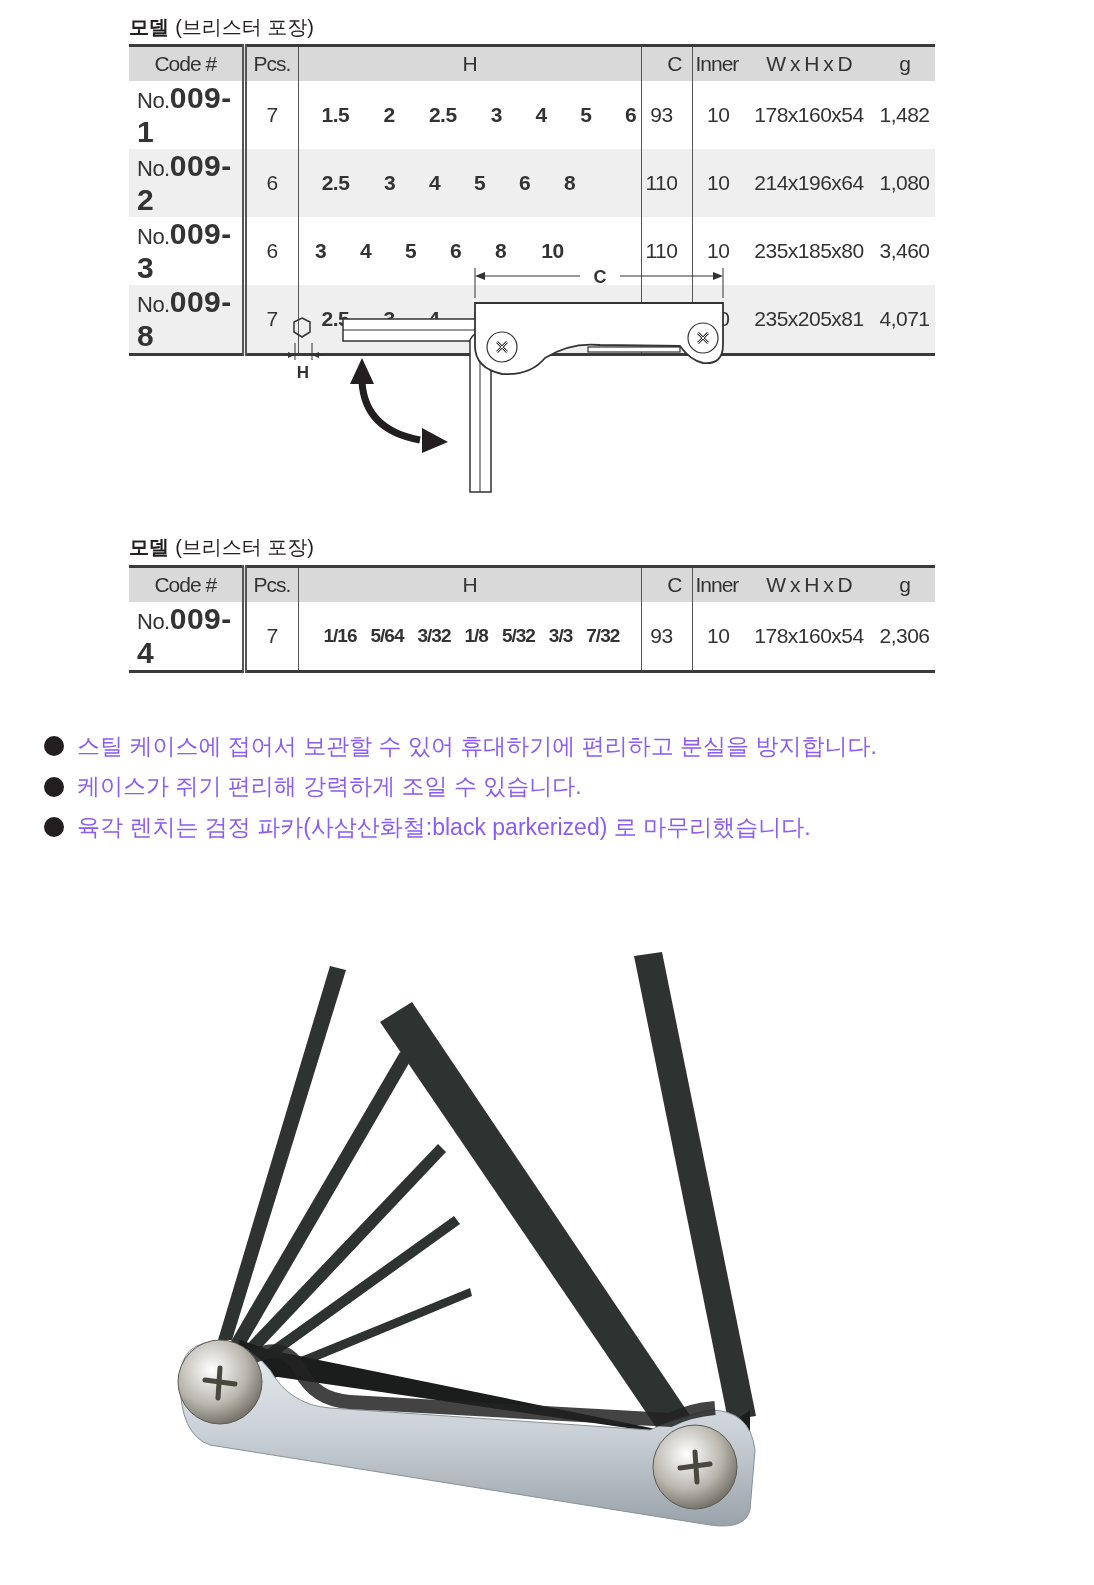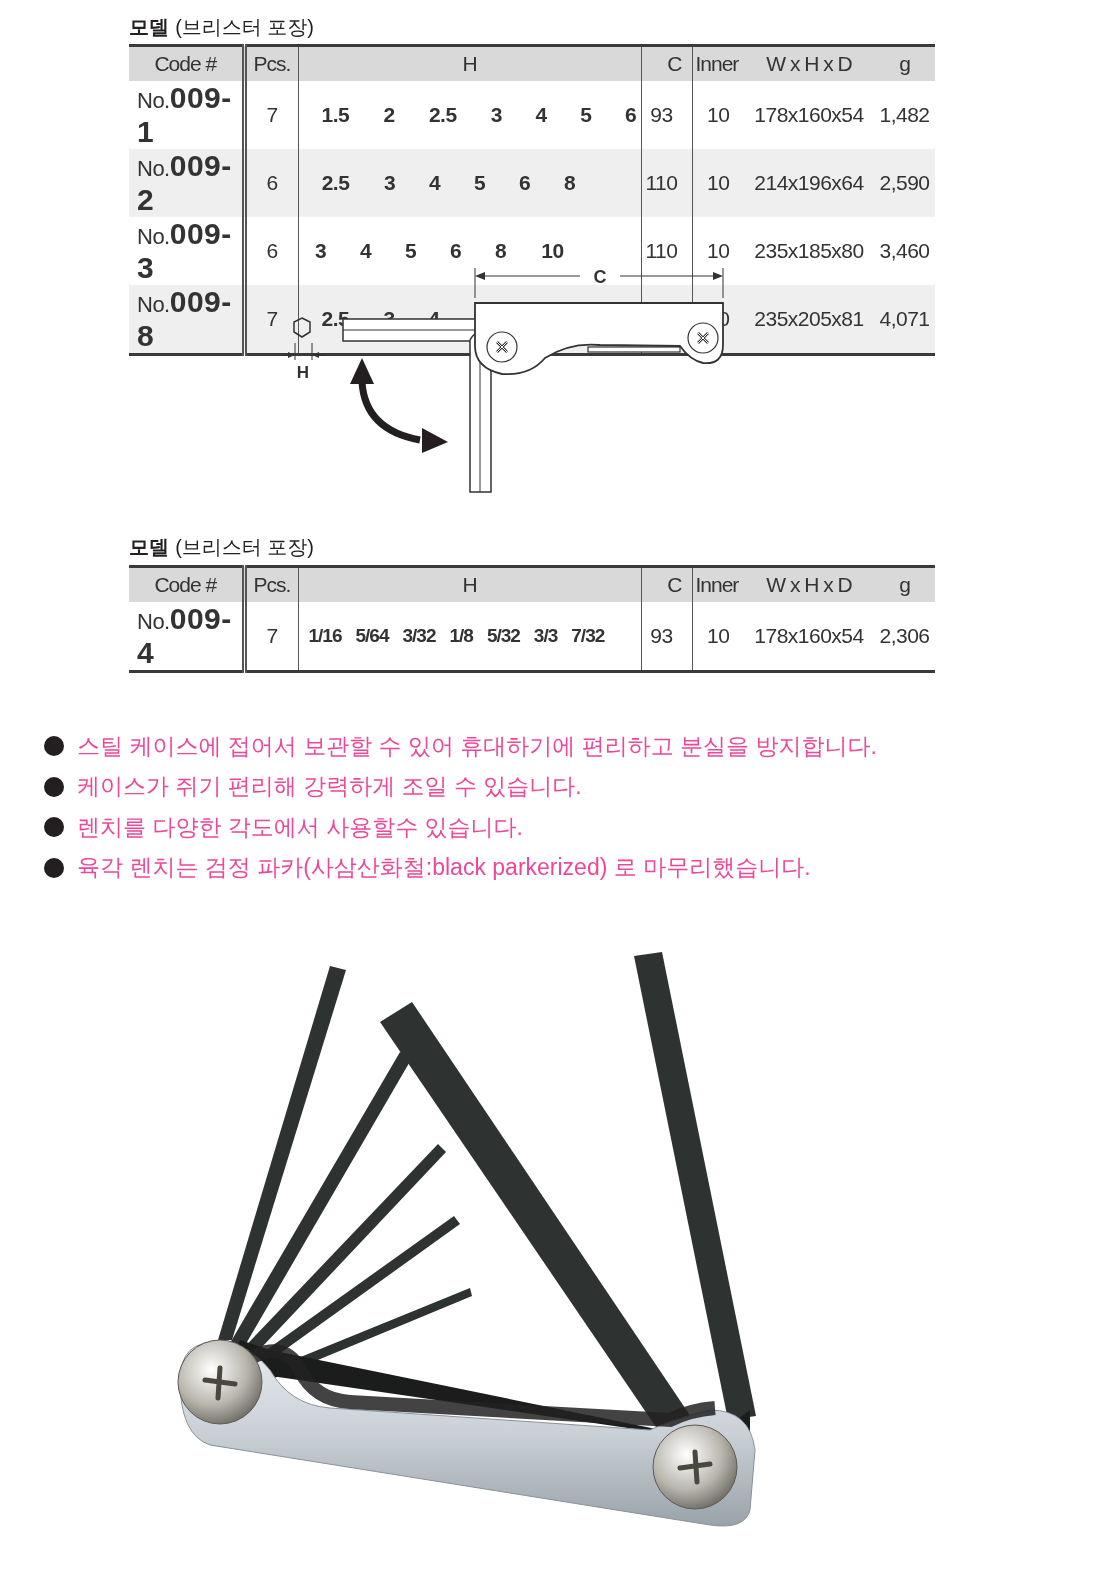--- a/index.html
+++ b/index.html
@@ -19,21 +19,21 @@
   .c-code b { font-weight:bold; font-size:30px; letter-spacing:0.5px; }
   .c-pcs { border-right:1.5px solid #555; }
   .c-c { border-left:1.5px solid #555; border-right:1.5px solid #555; text-align:left; padding-right:10px !important; }
   .hcell { display:flex; justify-content:flex-start; font-weight:bold; font-size:21px; color:#333; padding-left:18px; }
   .hcell span { display:inline-block; text-align:center; }
   .hcell.imp span { margin-right:14px; font-size:19px; letter-spacing:-1px; }
 
   .diagram { position:absolute; left:270px; top:250px; width:470px; height:260px; }
 
   .bullets { position:absolute; left:44px; top:726px; margin:0; padding:0; list-style:none; }
-  .bullets li { display:flex; align-items:center; height:40.5px; font-size:23px; color:#ec4899; white-space:nowrap; }
+  .bullets li { display:flex; align-items:center; height:40.5px; font-size:23px; color:#8b5cf6; white-space:nowrap; }
   .bullets .dot { display:inline-block; width:20px; height:20px; border-radius:50%; background:#231f20; margin-right:13px; flex:none; }
 
   .photo { position:absolute; left:150px; top:940px; width:680px; height:620px; }
 </style>
 </head>
 <body>
 
 <div class="section-title" style="top:14px;">
   <span class="bold">모델</span>
   <span class="sub">(브리스터 포장)</span>
@@ -89,21 +89,21 @@
             <span style="width:70px">3</span>
             <span style="width:20px">4</span>
             <span style="width:70px">5</span>
             <span style="width:20px">6</span>
             <span style="width:70px">8</span>
       </div>
         </td>
       <td class="c-c">110</td>
       <td>10</td>
       <td>214x196x64</td>
-      <td>2,590</td>
+      <td>1,080</td>
     </tr>
     <tr>
       <td class="c-code"><span>No.</span><b>009-3</b></td>
       <td class="c-pcs">6</td>
       <td>
           <div class="hcell" style="padding-left:12px">
         <span style="width:20px">3</span>
             <span style="width:70px">4</span>
             <span style="width:20px">5</span>
             <span style="width:70px">6</span>
@@ -213,21 +213,21 @@
       <th style="text-align:left;padding-left:3px;">Inner</th>
       <th>W x H x D</th>
       <th>g</th>
     </tr>
   </thead>
   <tbody>
     <tr>
       <td class="c-code"><span>No.</span><b>009-4</b></td>
       <td class="c-pcs">7</td>
       <td>
-          <div class="hcell imp" style="padding-left:10px">
+          <div class="hcell imp" style="padding-left:25px">
         <span>1/16</span>
             <span>5/64</span>
             <span>3/32</span>
             <span>1/8</span>
             <span>5/32</span>
             <span>3/3</span>
             <span>7/32</span>
       </div>
         </td>
       <td class="c-c">93</td>
@@ -239,24 +239,20 @@
 </table>
 
 <ul class="bullets">
   <li>
       <span class="dot"></span>
       <span>스틸 케이스에 접어서 보관할 수 있어 휴대하기에 편리하고 분실을 방지합니다.</span>
     </li>
   <li>
       <span class="dot"></span>
       <span>케이스가 쥐기 편리해 강력하게 조일 수 있습니다.</span>
-    </li>
-  <li>
-      <span class="dot"></span>
-      <span>렌치를 다양한 각도에서 사용할수 있습니다.</span>
     </li>
   <li>
       <span class="dot"></span>
       <span>육각 렌치는 검정 파카(사삼산화철:black parkerized) 로 마무리했습니다.</span>
     </li>
 </ul>
 
 <svg class="photo" viewBox="0 0 680 620">
   <defs>
     <linearGradient id="steel" x1="0" y1="0" x2="0" y2="1">

